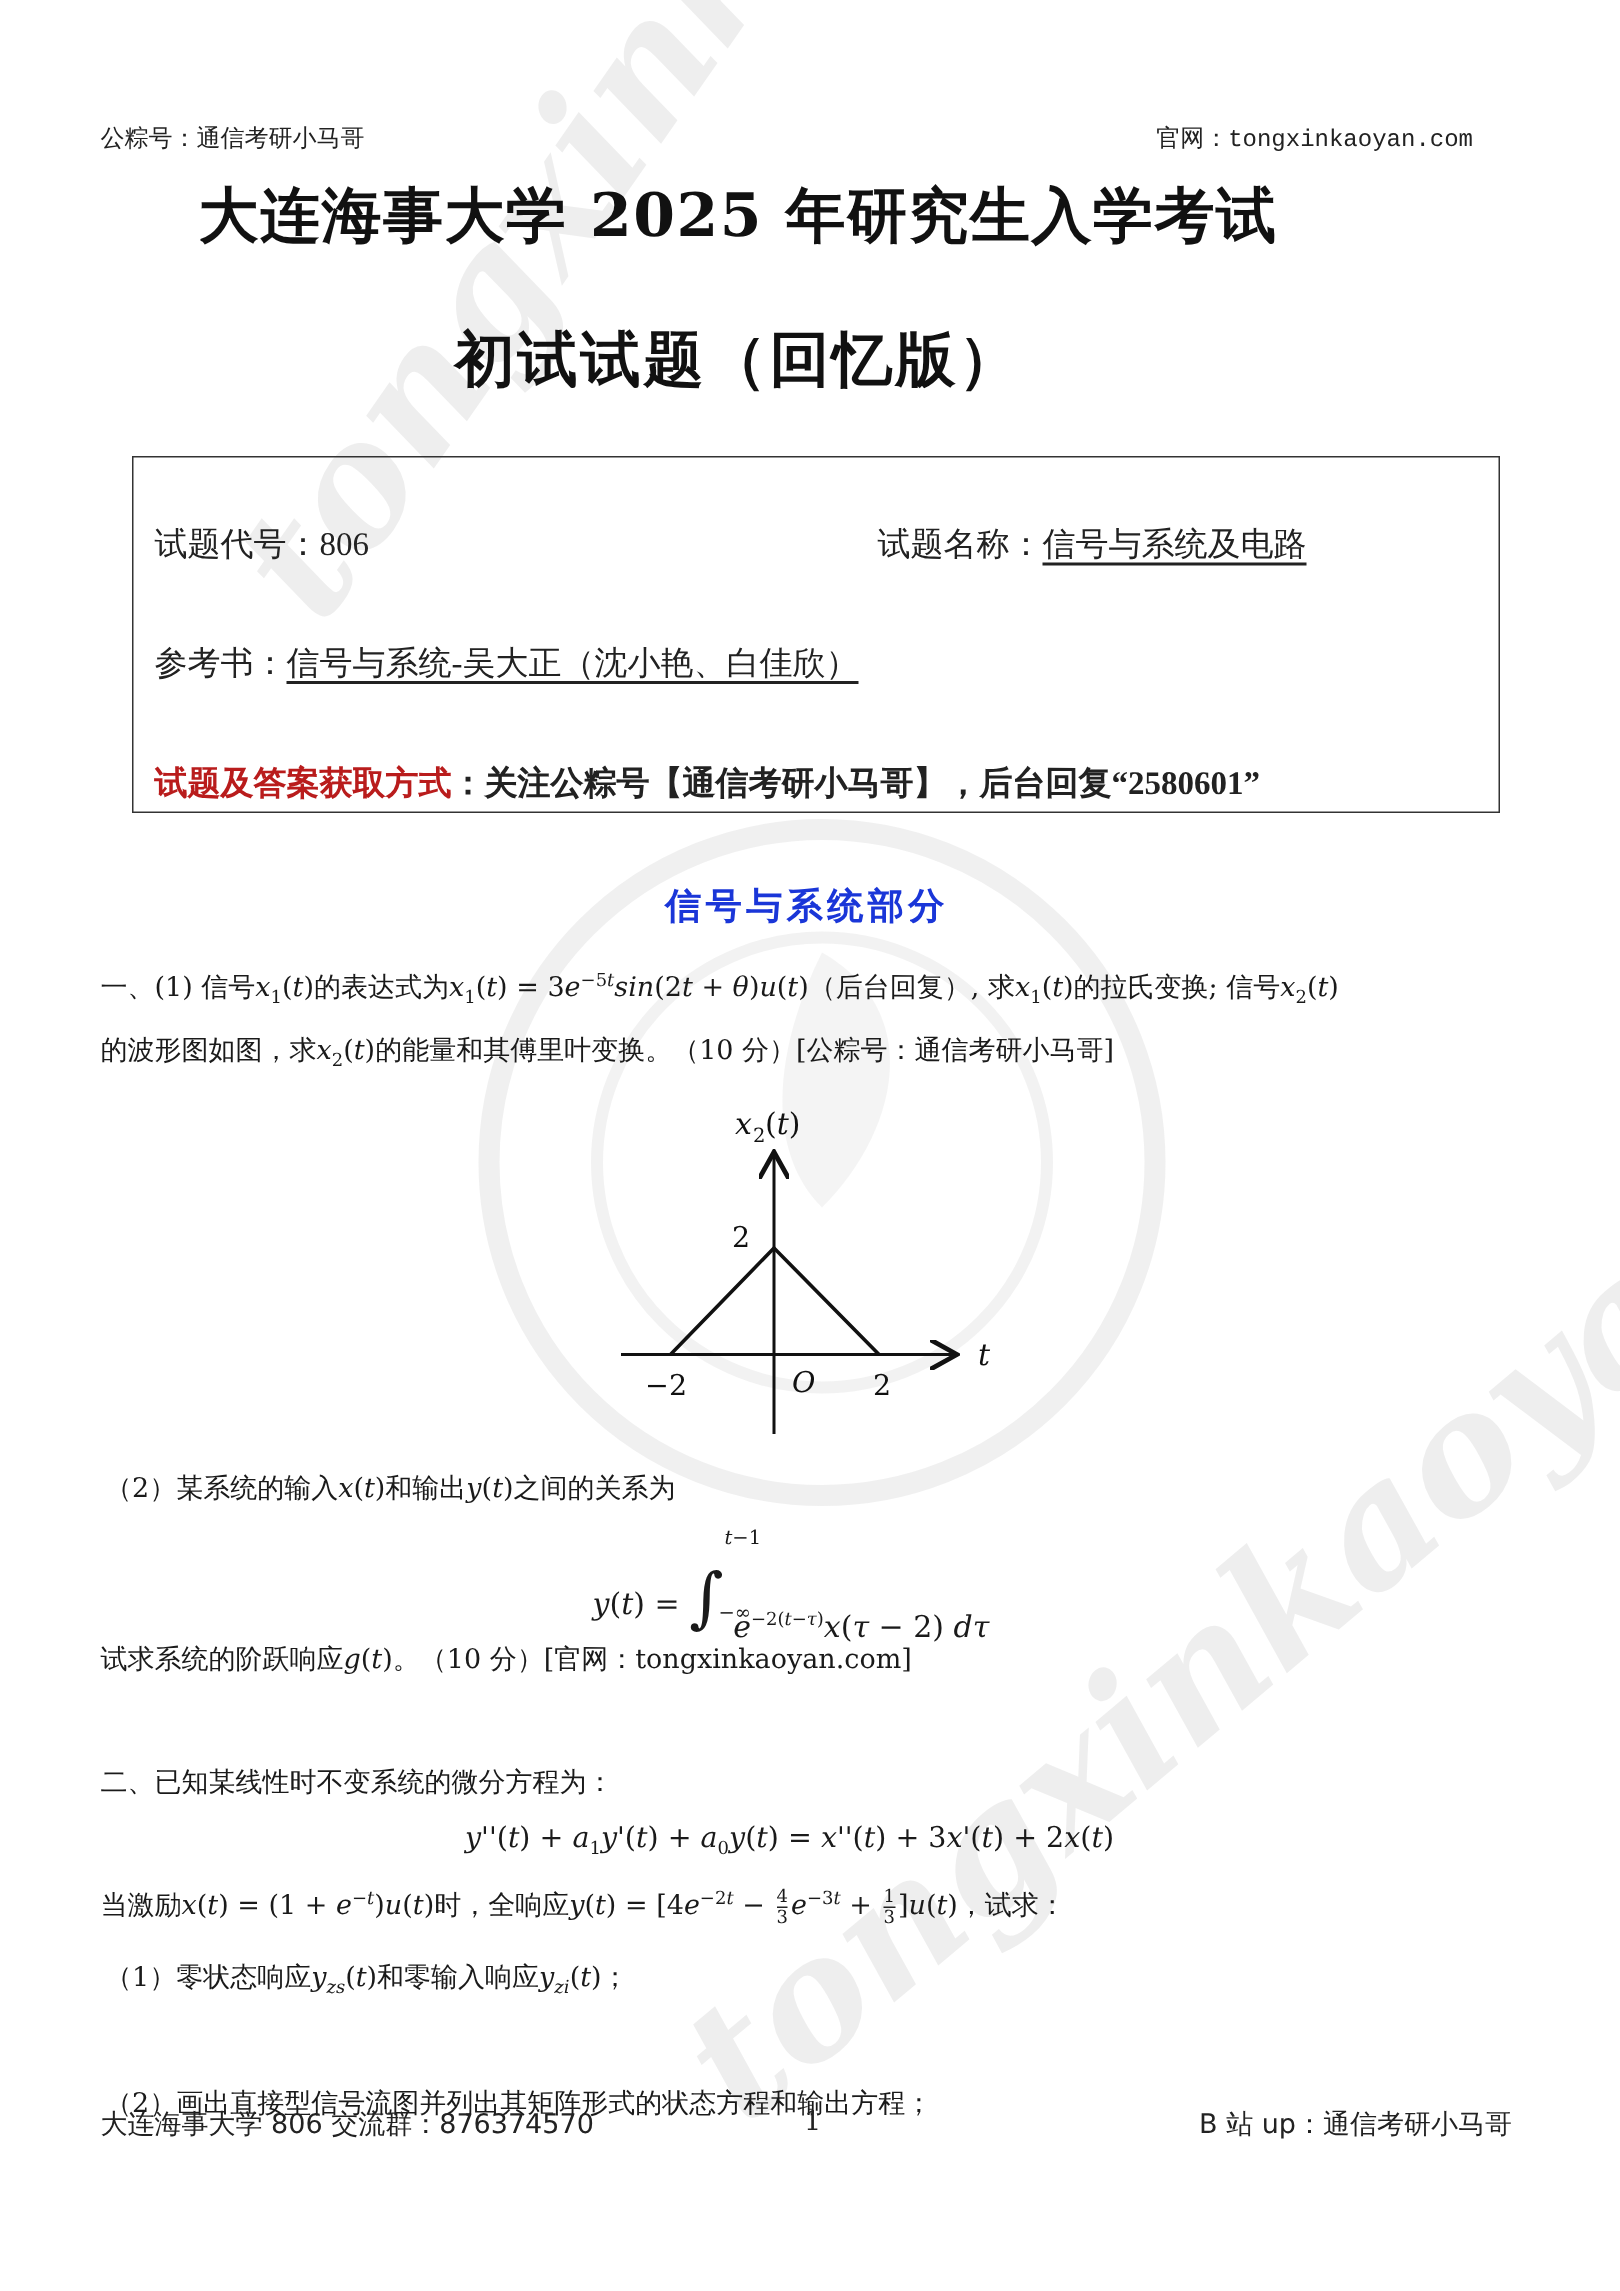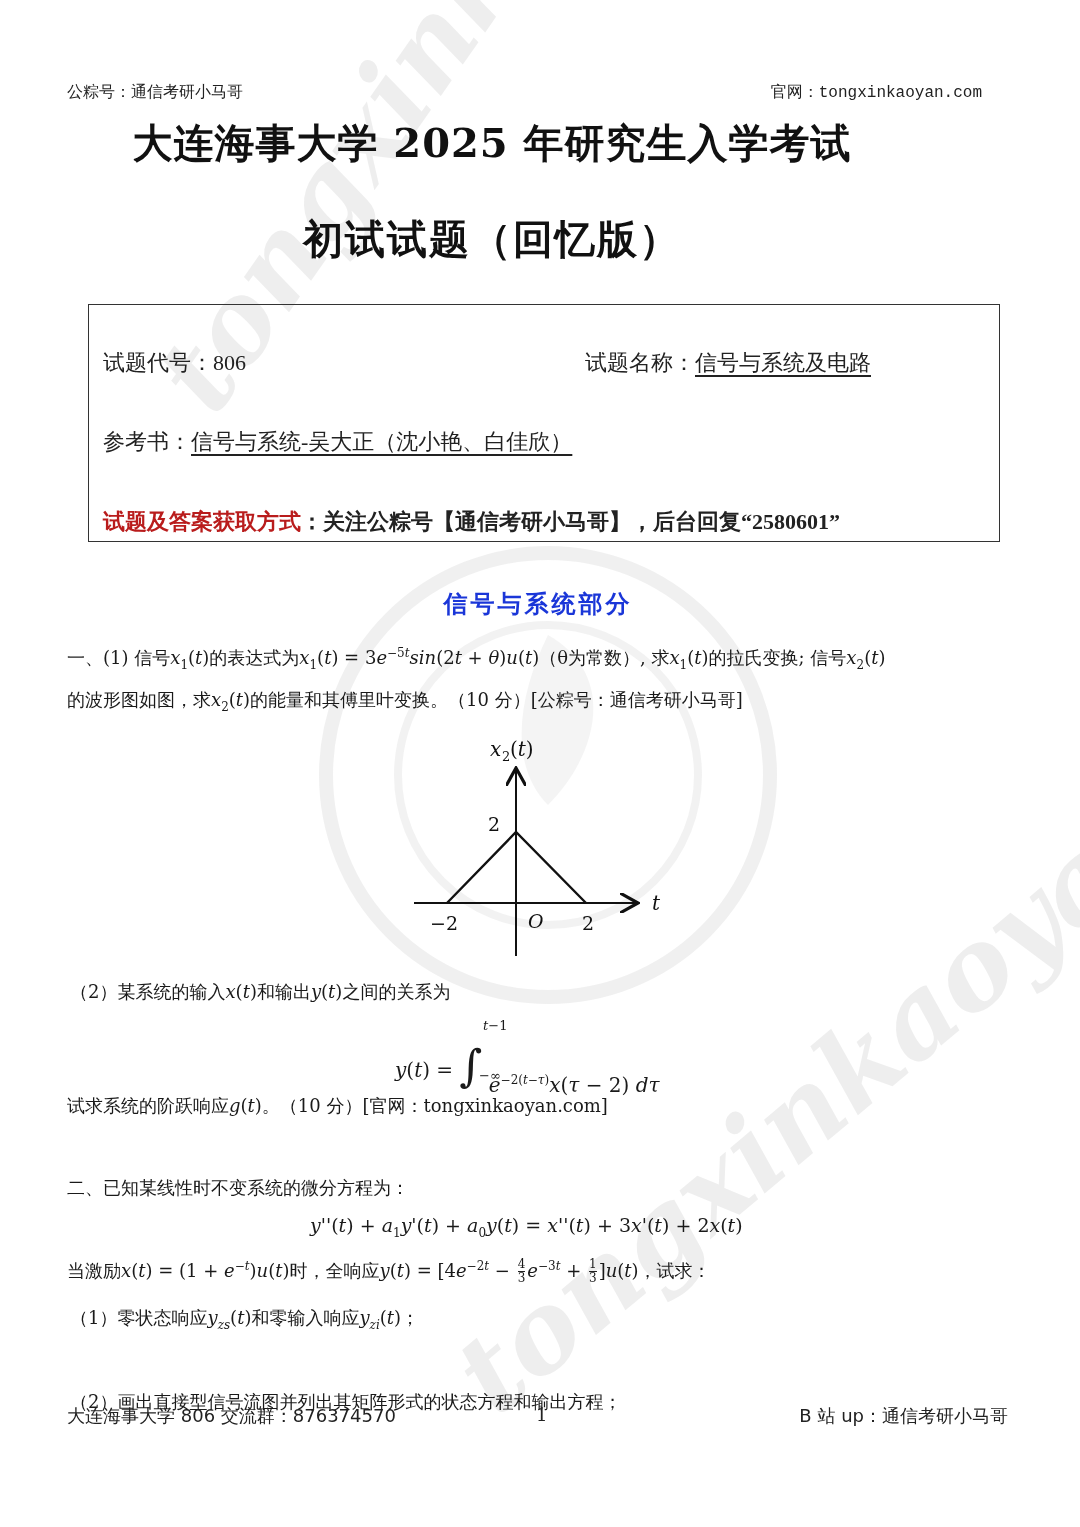--- a/index.html
+++ b/index.html
@@ -57,21 +57,21 @@
 <div class="abs info" style="left:103px;top:427px;">
   <span>参考书：</span><span class="u">信号与系统-吴大正（沈小艳、白佳欣）</span>
 </div>
 <div class="abs info bold" style="left:103px;top:507px;">
   <span class="red">试题及答案获取方式</span><span>：关注公粽号【通信考研小马哥】，后台回复“2580601”</span>
 </div>
 
 <div class="abs sec">信号与系统部分</div>
 
 <div class="abs q" style="top:646px;">
-  <span>一、(1) 信号</span><i>x</i><sub>1</sub>(<i>t</i>)<span>的表达式为</span><i>x</i><sub>1</sub>(<i>t</i>) = 3<i>e</i><sup>−5<i>t</i></sup><i>sin</i>(2<i>t</i> + <i>θ</i>)<i>u</i>(<i>t</i>)<span>（θ为常数）, 求</span><i>x</i><sub>1</sub>(<i>t</i>)<span>的拉氏变换; 信号</span><i>x</i><sub>2</sub>(<i>t</i>)
+  <span>一、(1) 信号</span><i>x</i><sub>1</sub>(<i>t</i>)<span>的表达式为</span><i>x</i><sub>1</sub>(<i>t</i>) = 3<i>e</i><sup>−5<i>t</i></sup><i>sin</i>(2<i>t</i> + <i>θ</i>)<i>u</i>(<i>t</i>)<span>（后台回复）, 求</span><i>x</i><sub>1</sub>(<i>t</i>)<span>的拉氏变换; 信号</span><i>x</i><sub>2</sub>(<i>t</i>)
 </div>
 <div class="abs q" style="top:688px;">
   <span>的波形图如图，求</span><i>x</i><sub>2</sub>(<i>t</i>)<span>的能量和其傅里叶变换。（10 分）[公粽号：通信考研小马哥]</span>
 </div>
 
 <svg class="abs" style="left:400px;top:730px;" width="280" height="230" viewBox="0 0 280 230">
   <defs>
       <marker id="ar" markerWidth="10" markerHeight="10" refX="8" refY="5" orient="auto">
         <path d="M0,0 L9,5 L0,10" fill="none" stroke="#111" stroke-width="1.6"></path>
       </marker>

